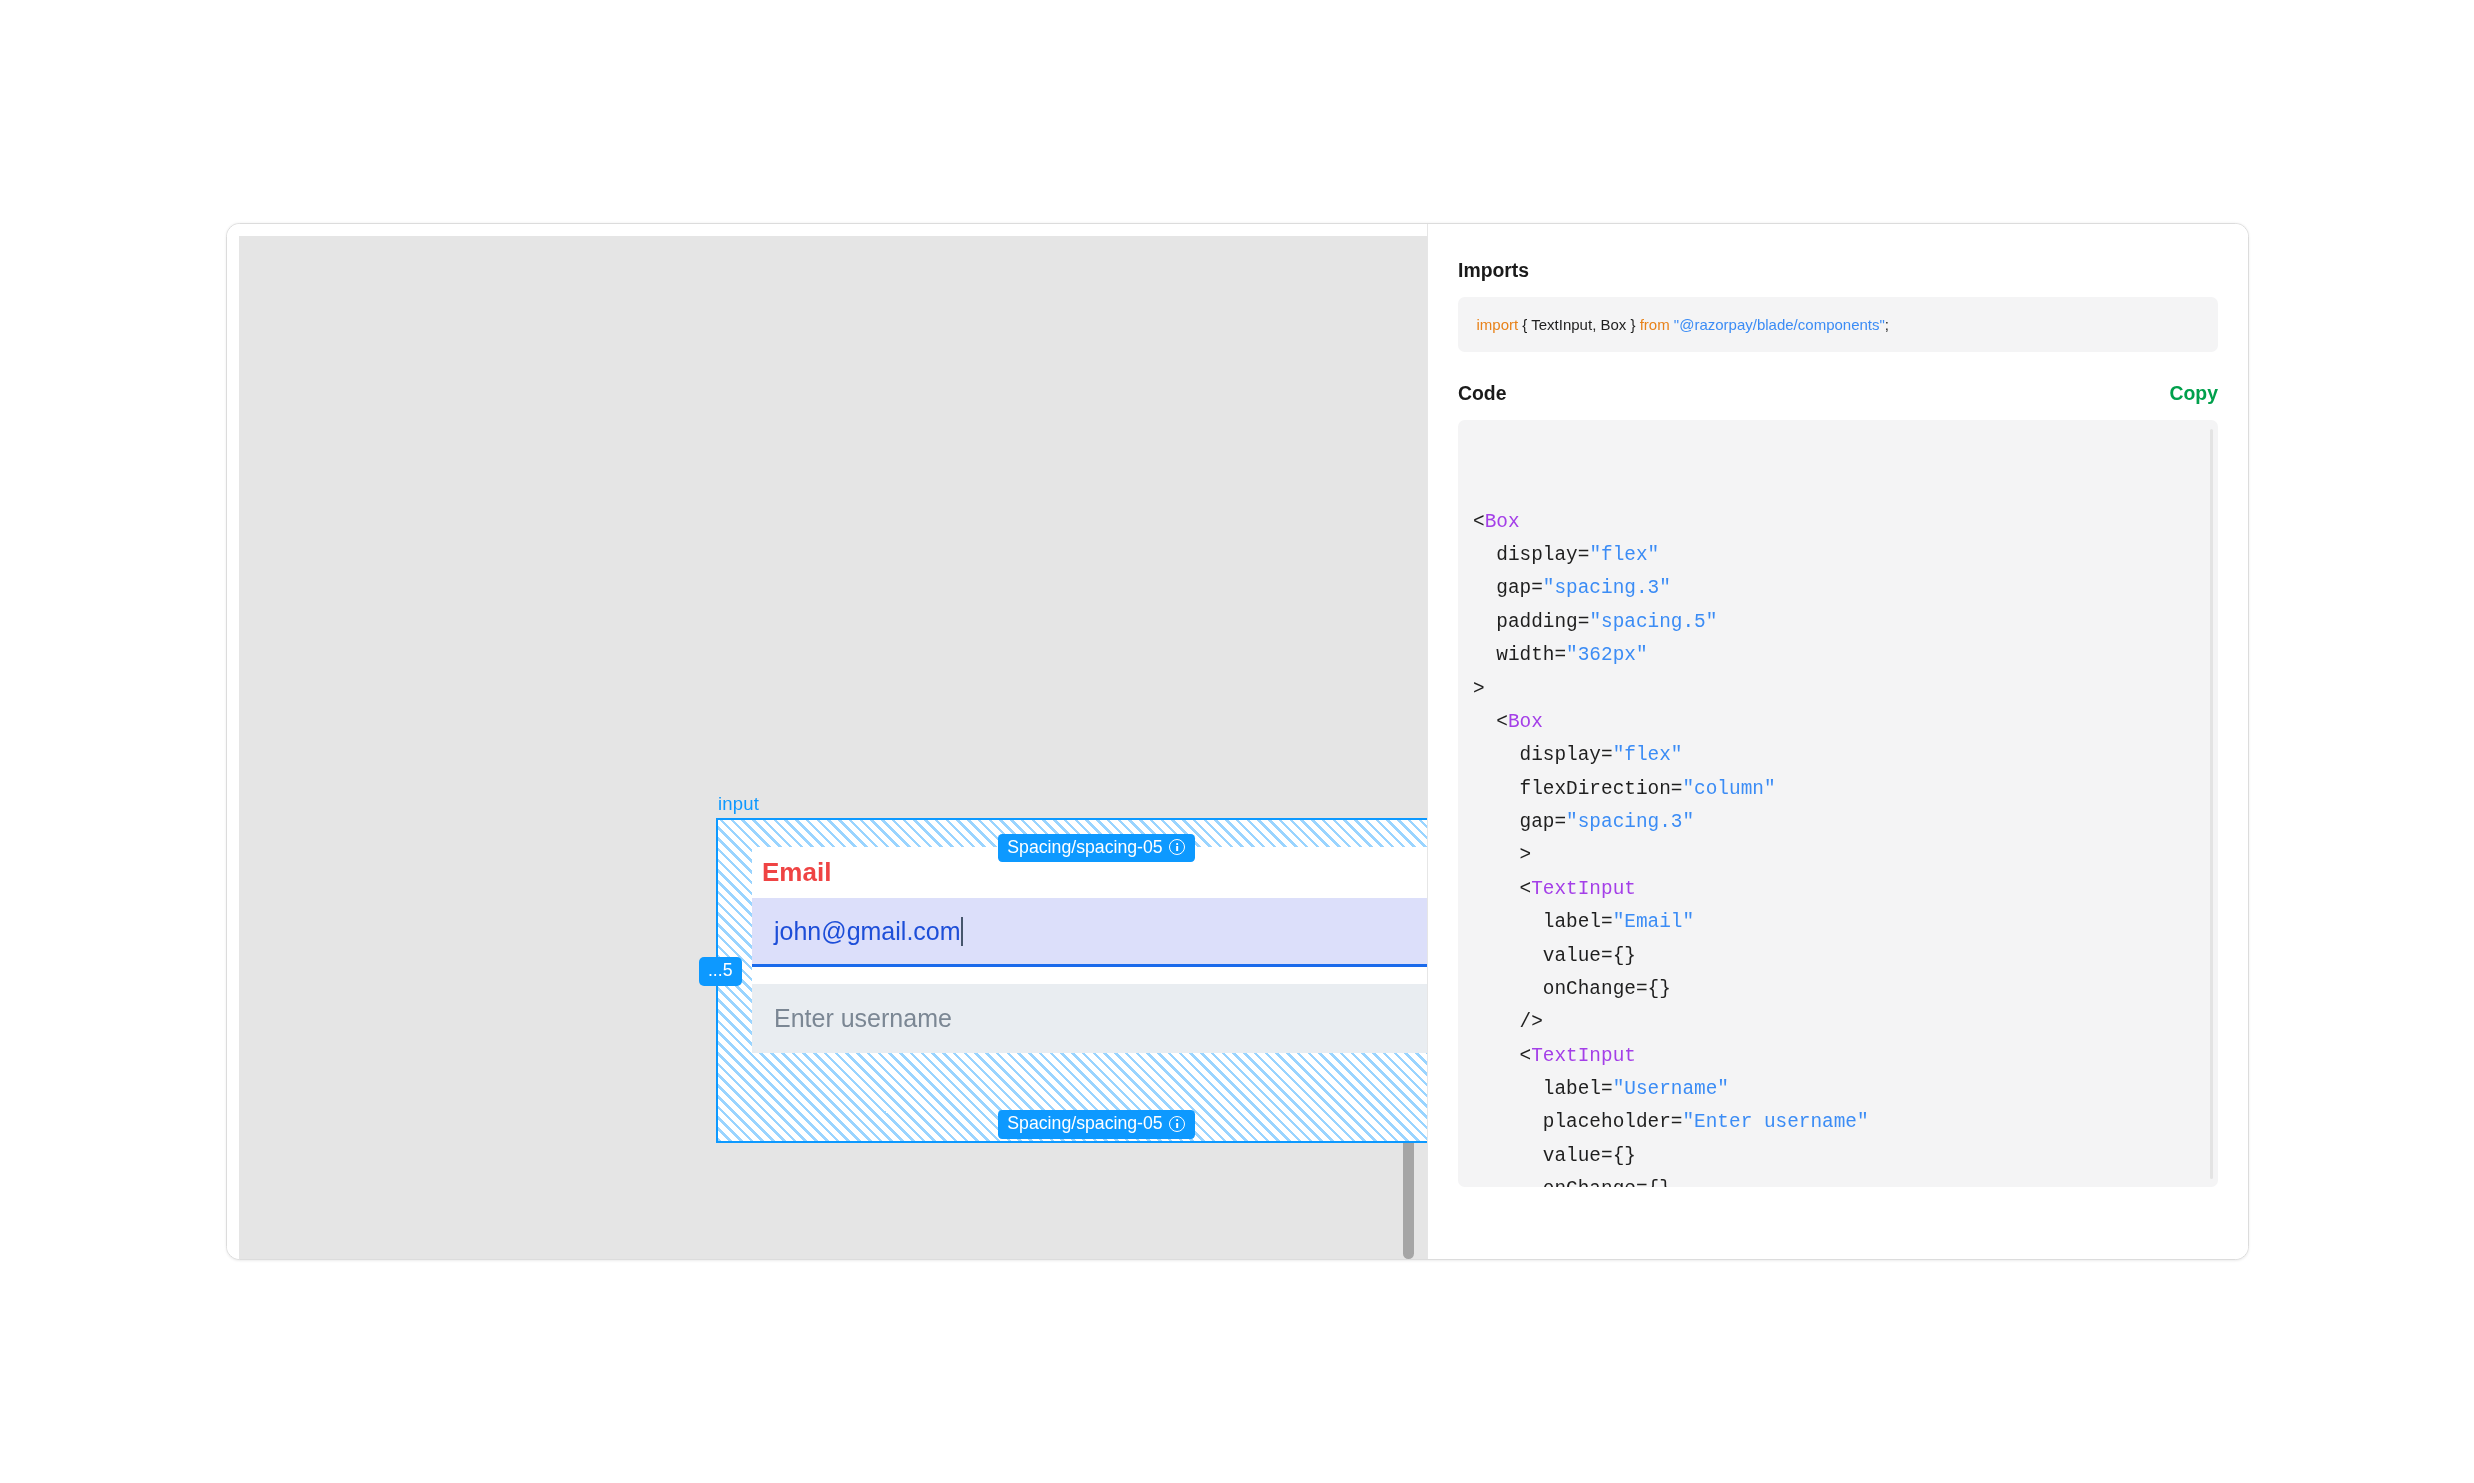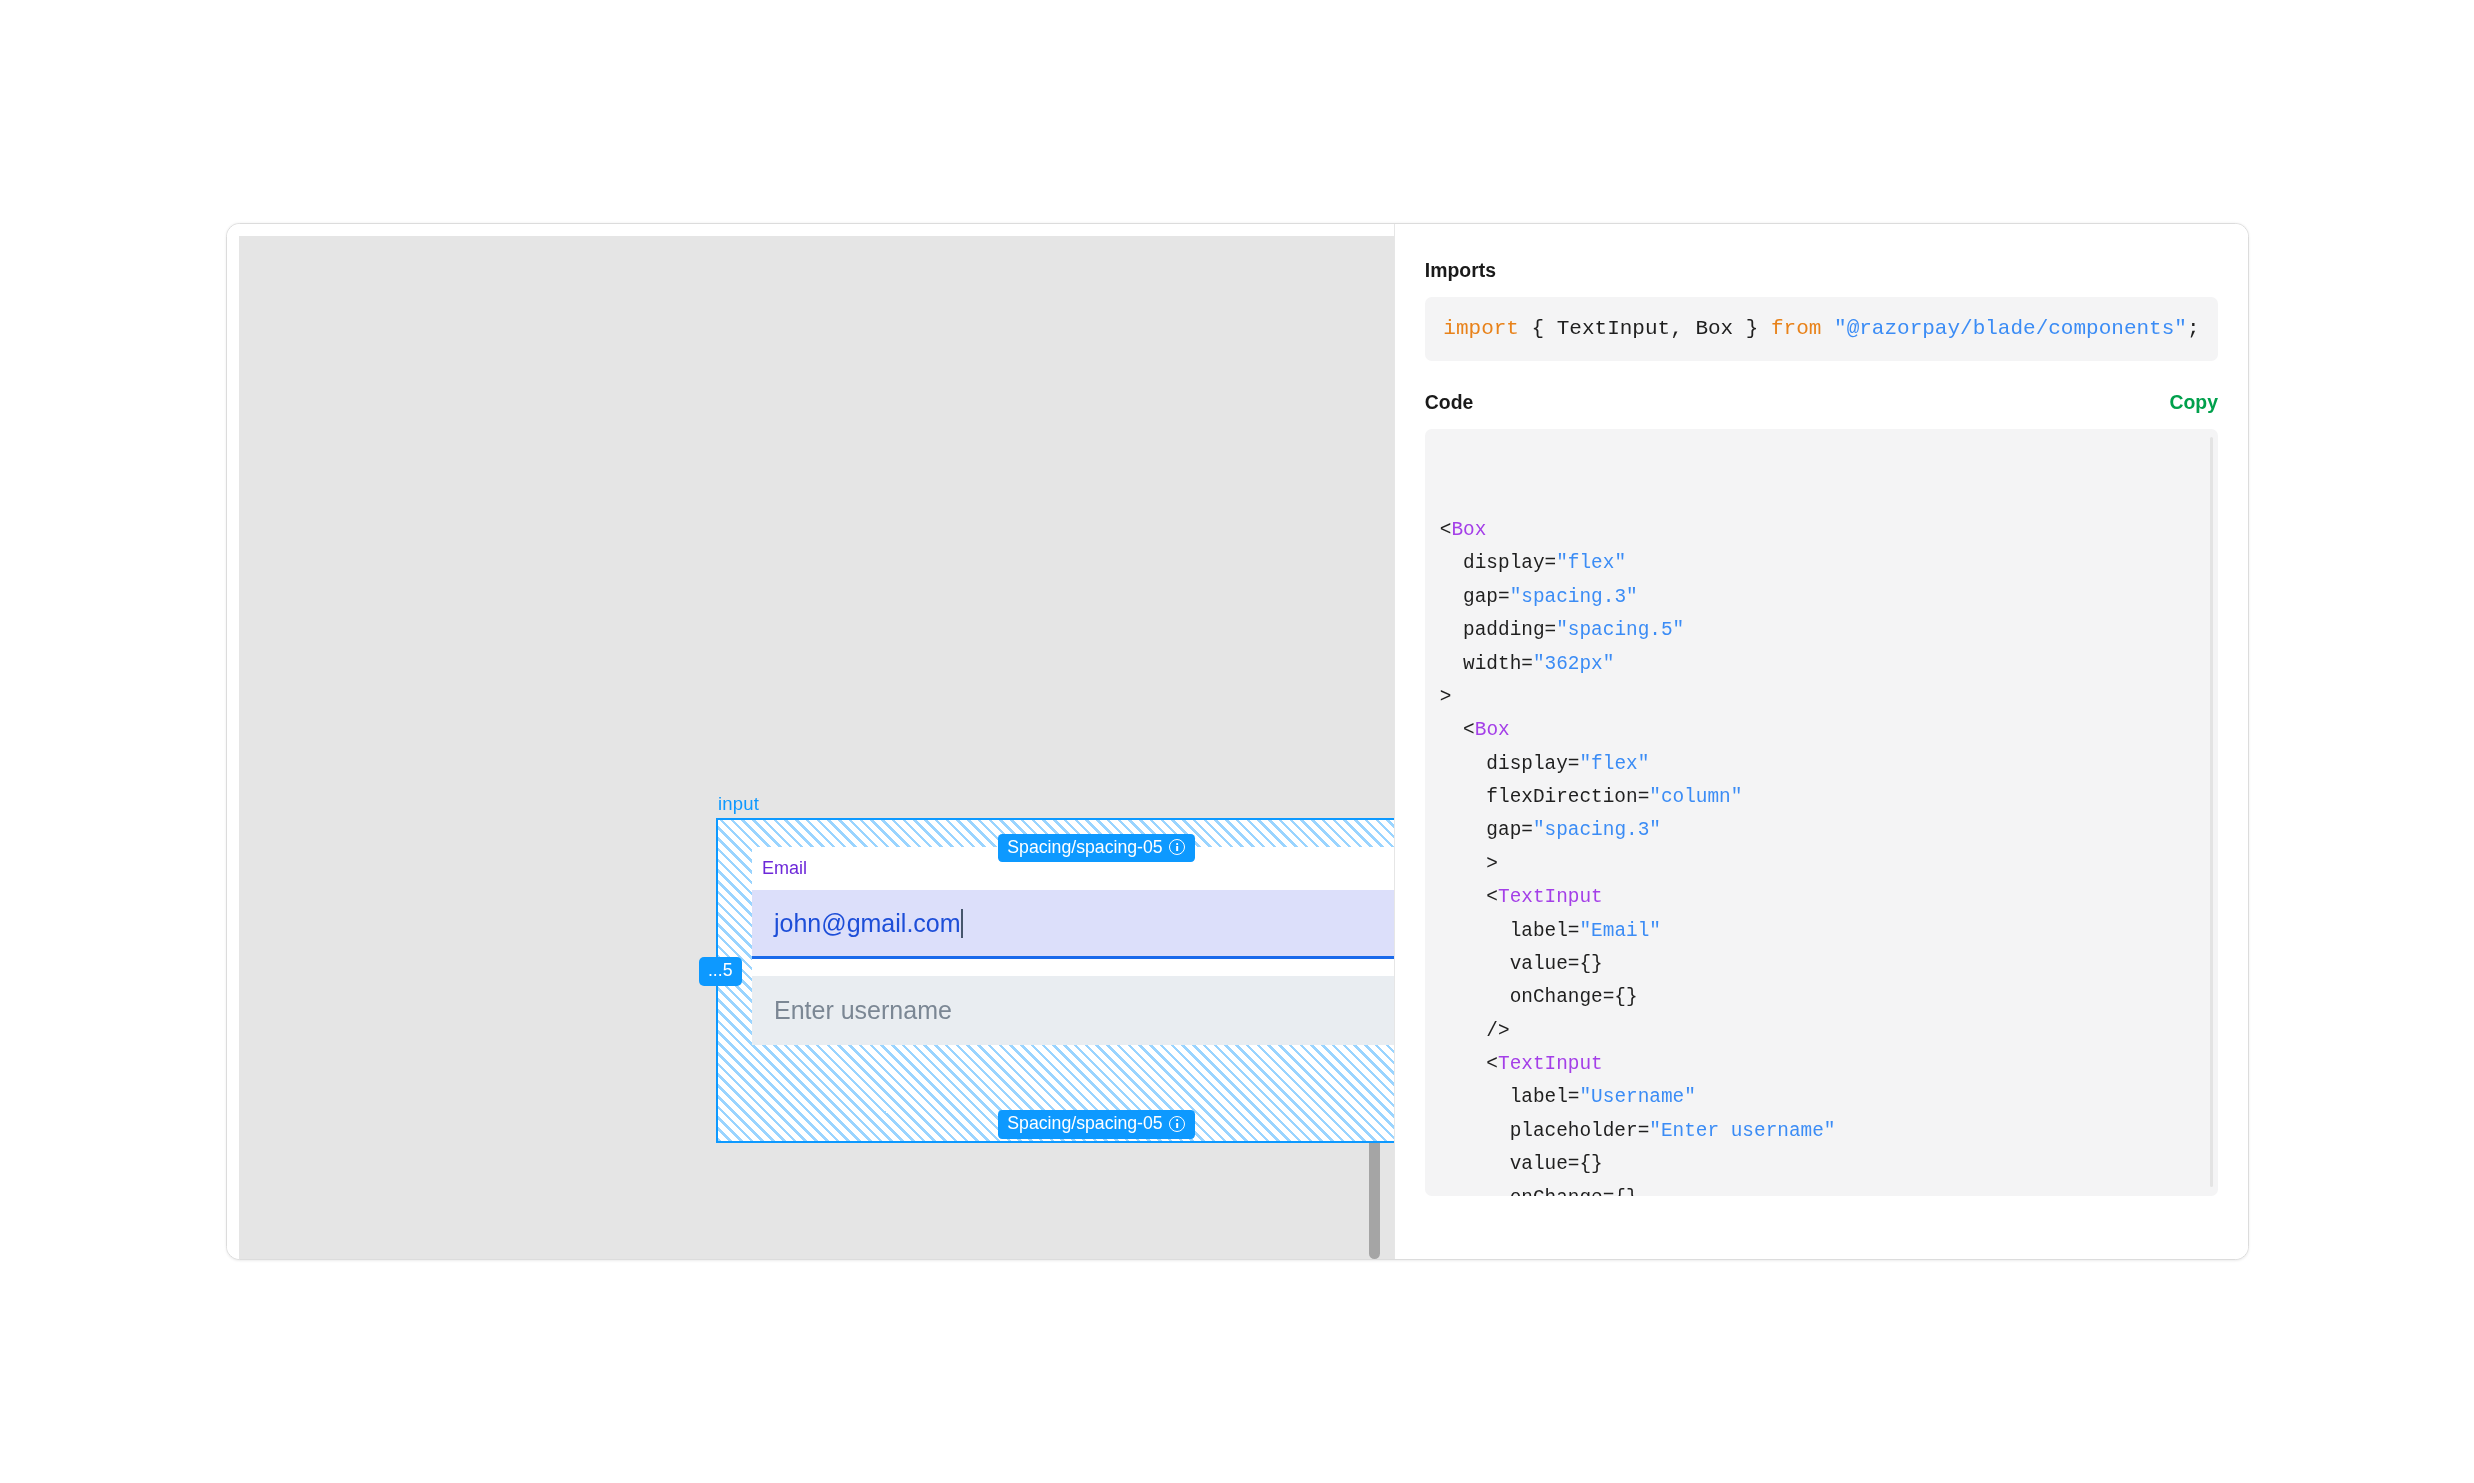--- a/index.html
+++ b/index.html
@@ -97,23 +97,23 @@
     top: 27px;
     right: 34px;
     bottom: 27px;
     background: transparent;
   }
 
   .field-block { position: relative; }
 
   .field-label {
     background: #ffffff;
-    color: #6d28d9;
-    font-size: 18px;
-    font-weight: 400;
+    color: #ef4444;
+    font-size: 26px;
+    font-weight: 700;
     line-height: 1;
     padding: 11.8px 0 13.5px 10px;
   }
 
   .field-input {
     height: 69px;
     display: flex;
     align-items: center;
     padding-left: 22px;
     font-size: 25px;
@@ -201,22 +201,22 @@
     font-weight: 700;
     color: #1a1a1a;
     line-height: 1;
   }
 
   #imports-block {
     margin-top: 17px;
     background: #f4f4f5;
     border-radius: 6.7px;
     padding: 17px 18.5px;
-    font-family: Liberation Mono, monospace;
-    font-size: 21px;
+    font-family: Liberation Sans, sans-serif;
+    font-size: 15px;
     line-height: 1.4;
     white-space: pre;
   }
 
   #code-header {
     margin-top: 30px;
     display: flex;
     align-items: center;
     justify-content: space-between;
   }

